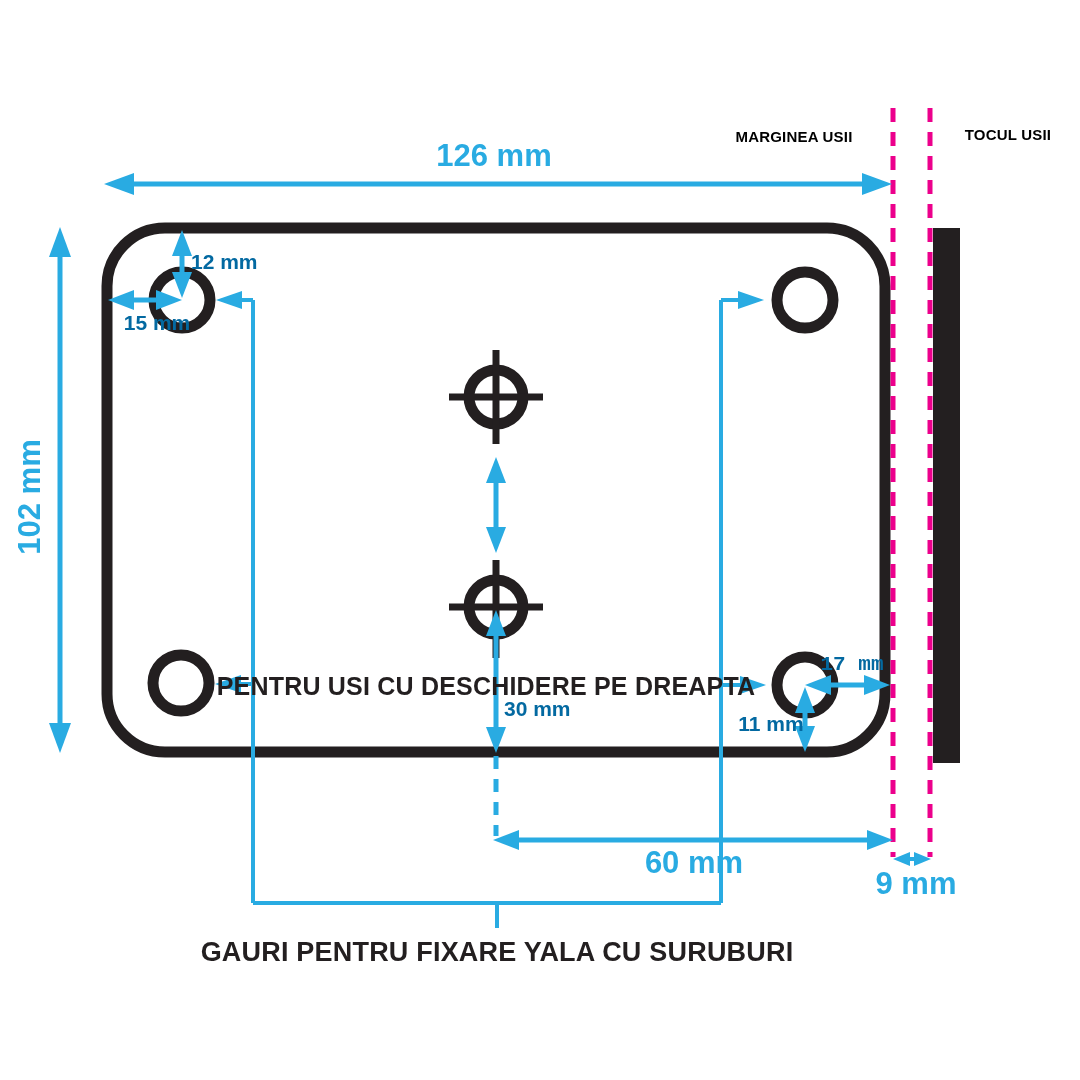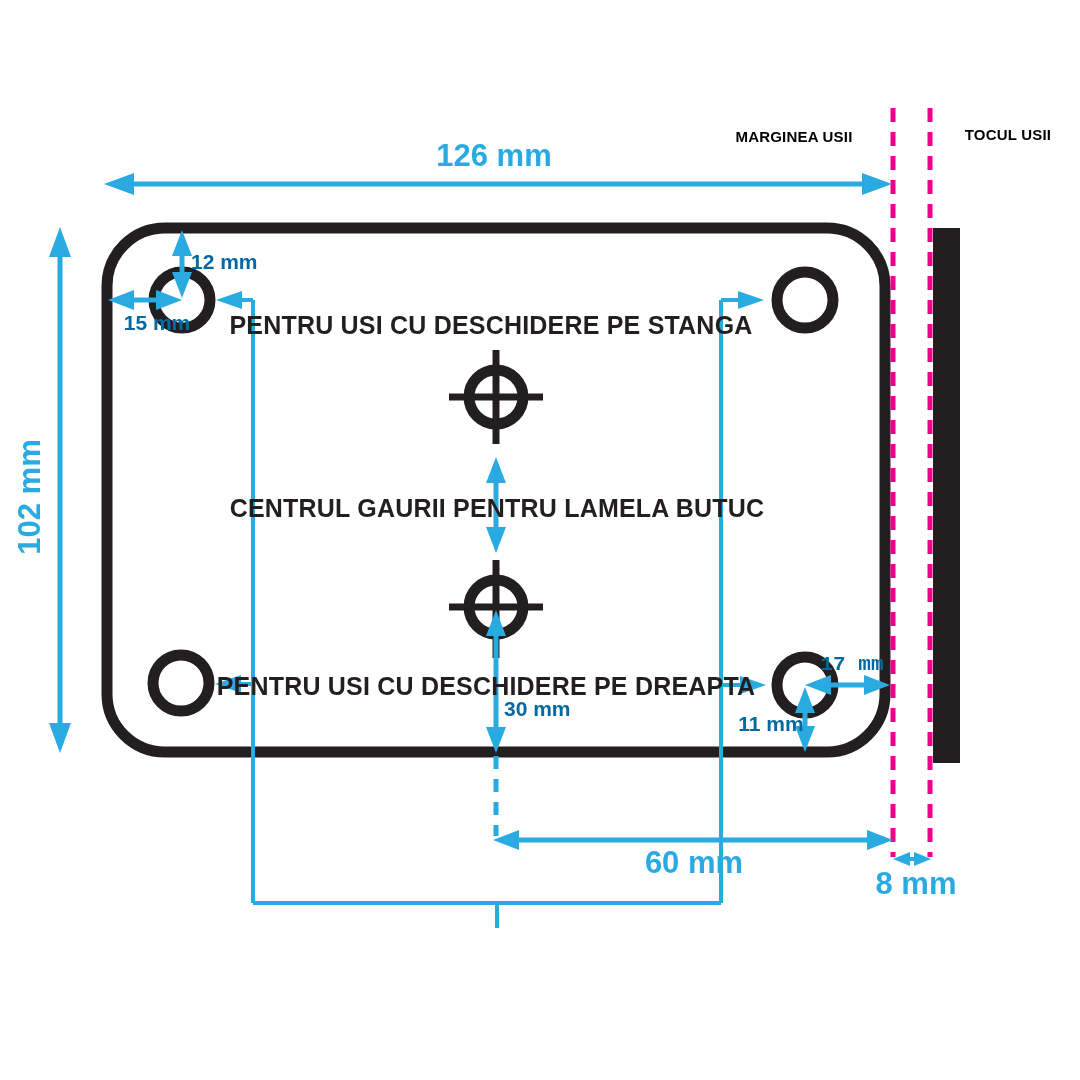--- a/index.html
+++ b/index.html
@@ -135,26 +135,25 @@
   <div class="lbl cyan-sm" style="left:134px; top:322px;margin-left:23px;">15 mm</div>
 
   <div class="lbl lbl-left cyan-sm" style="left:504px; top:708px;">30 mm</div>
 
   <div class="lbl cyan-lg" style="left:694px; top:862px;">60 mm</div>
 
   <div class="lbl cyan-sm" style="left:852px; top:664px;font-family:Liberation Mono, monospace;">17 mm</div>
 
   <div class="lbl cyan-sm" style="left:771px; top:723px;">11 mm</div>
 
-  <div class="lbl cyan-lg" style="left:916px; top:883px;">8 mm</div>
+  <div class="lbl cyan-lg" style="left:916px; top:883px;">9 mm</div>
 
   <div class="lbl ink-sm" style="left:794px; top:136px;">MARGINEA USII</div>
 
   <div class="lbl ink-sm" style="left:1008px; top:134px;">TOCUL USII</div>
 
-  <div class="lbl ink" style="left:491px; top:325px;">PENTRU USI CU DESCHIDERE PE STANGA</div>
 
-  <div class="lbl ink" style="left:497px; top:508px;">CENTRUL GAURII PENTRU LAMELA BUTUC</div>
 
   <div class="lbl ink" style="left:486px; top:686px;">PENTRU USI CU DESCHIDERE PE DREAPTA</div>
 
+  <div class="lbl ink" style="left:497px; top:952px; font-size:27px;">GAURI PENTRU FIXARE YALA CU SURUBURI</div>
 
 </div>
 
 </body></html>

